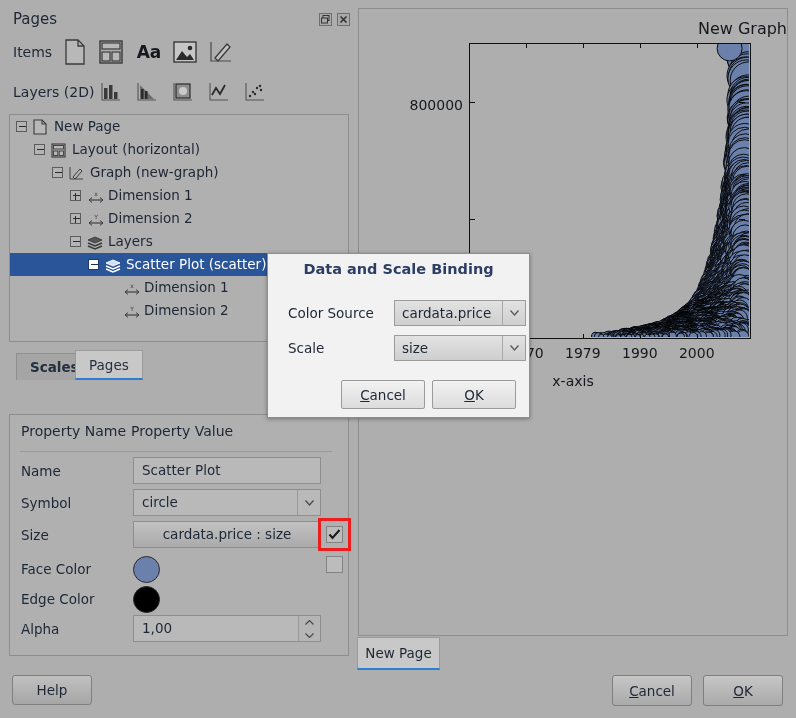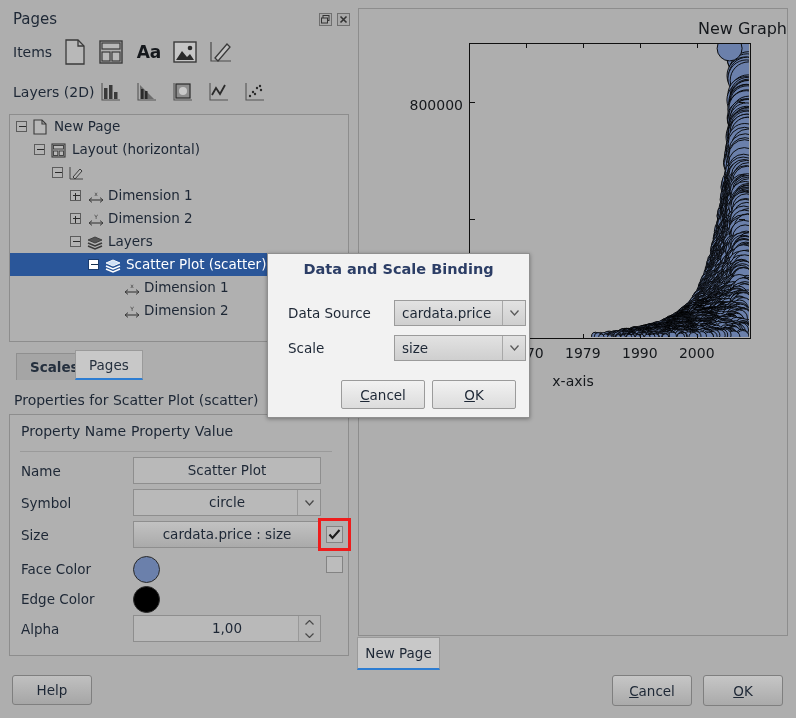--- a/index.html
+++ b/index.html
@@ -57,21 +57,21 @@
   #props-box{position:absolute;left:9px;top:414px;width:340px;height:242px;
     background:#b0b0b0;border:1px solid #8d8d8d;box-sizing:border-box;}
   #props-head{position:absolute;left:11px;top:8px;width:310px;height:26px;}
   #ph-name{position:absolute;left:0;top:0;font-size:14px;}
   #ph-value{position:absolute;left:110px;top:0;font-size:14px;}
   #props-sep{position:absolute;left:10px;top:36px;width:312px;height:1px;background:#9a9a9a;}
   .prow{position:absolute;left:11px;width:320px;height:30px;}
   .plabel{position:absolute;left:0;top:6px;font-size:13.5px;}
   .pfield{position:absolute;left:112px;top:0;width:188px;height:27px;
     background:#b9b9b9;border:1px solid #8e8e8e;box-sizing:border-box;
-    font-size:13.5px;line-height:25px;padding-left:0;color:#1d2735;text-align:center;}
+    font-size:13.5px;line-height:25px;padding-left:8px;color:#1d2735;}
   .pfield.center{text-align:center;padding-left:0;
     background:linear-gradient(#c2c2c2,#aaaaaa);}
   .combo-arrow{position:absolute;right:0;top:0;width:22px;height:25px;
     border-left:1px solid #999;display:flex;align-items:center;justify-content:center;}
   .swatch{position:absolute;left:112px;top:1px;width:27px;height:27px;border-radius:50%;
     border:1px solid #2a2a2a;box-sizing:border-box;}
   .chk{position:absolute;width:17px;height:17px;background:#bcbcbc;
     border:1px solid #838383;box-sizing:border-box;}
   #chk-size-wrap{position:absolute;left:318px;top:518px;width:33px;height:33px;
     border:3px solid #ee1c1c;box-sizing:border-box;}
@@ -255,20 +255,21 @@
         <span class="tlabel" style="left:62px">Layout (horizontal)</span>
       </div>
       <div class="tree-row">
         <span class="exp" style="left:42px">
           <i class="h"></i>
         </span>
         <span class="ticon" style="left:59px"><svg width="15" height="15" viewBox="0 0 15 15">
             <path d="M1 1 v12 h13" fill="none" stroke="#3a3a3a" stroke-width="0.9"></path>
             <path d="M4 11 L11 3 l2 2 L6 13 z" fill="#b8b8b8" stroke="#3a3a3a" stroke-width="1"></path>
           </svg></span>
+        <span class="tlabel" style="left:80px">Graph (new-graph)</span>
       </div>
       <div class="tree-row">
         <span class="exp" style="left:60px">
           <i class="h"></i>
           <i class="v"></i>
         </span>
         <span class="ticon" style="left:77px"><svg width="18" height="15" viewBox="0 0 18 15">
             <text x="9" y="6.5" font-size="6" text-anchor="middle" fill="#3a3a3a" font-family="DejaVu Sans">x</text>
             <path d="M2 11 H16" stroke="#3a3a3a" stroke-width="1.1"></path>
             <path d="M2 11 l3 -2.4 M2 11 l3 2.4 M16 11 l-3 -2.4 M16 11 l-3 2.4" stroke="#3a3a3a" stroke-width="1"></path>
@@ -325,21 +326,20 @@
           </svg></span>
         <span class="tlabel" style="left:134px">Dimension 2</span>
       </div>
     </div>
 
   <div id="tabstrip">
     <div class="tab" id="tab-scales">Scales</div>
     <div class="tab active" id="tab-pages">Pages</div>
   </div>
 
-  <div id="props-title">Properties for Scatter Plot (scatter)</div>
 
   <div id="props-box">
     <div id="props-head">
       <span id="ph-name">Property Name</span>
       <span id="ph-value">Property Value</span>
     </div>
     <div id="props-sep"></div>
 
     <div class="prow" style="top:42px">
       <span class="plabel">Name</span>
@@ -1949,21 +1949,21 @@
   </div>
 <div id="ok-btn">
     <span class="uline">O</span>
     <span>K</span>
   </div>
 
 <div id="dialog">
   <div id="dlg-title">Data and Scale Binding</div>
 
   <div class="dlg-row" style="top:46px">
-    <span class="dlg-label">Data Source</span>
+    <span class="dlg-label">Color Source</span>
     <div class="dlg-combo">
       <span>cardata.price</span>
       <span class="combo-arrow">
         <svg width="9" height="6" viewBox="0 0 9 6">
             <path d="M0.5 0.5 L4.5 5 L8.5 0.5" fill="none" stroke="#5a5a5a" stroke-width="1.3"></path>
           </svg>
       </span>
     </div>
   </div>
 

